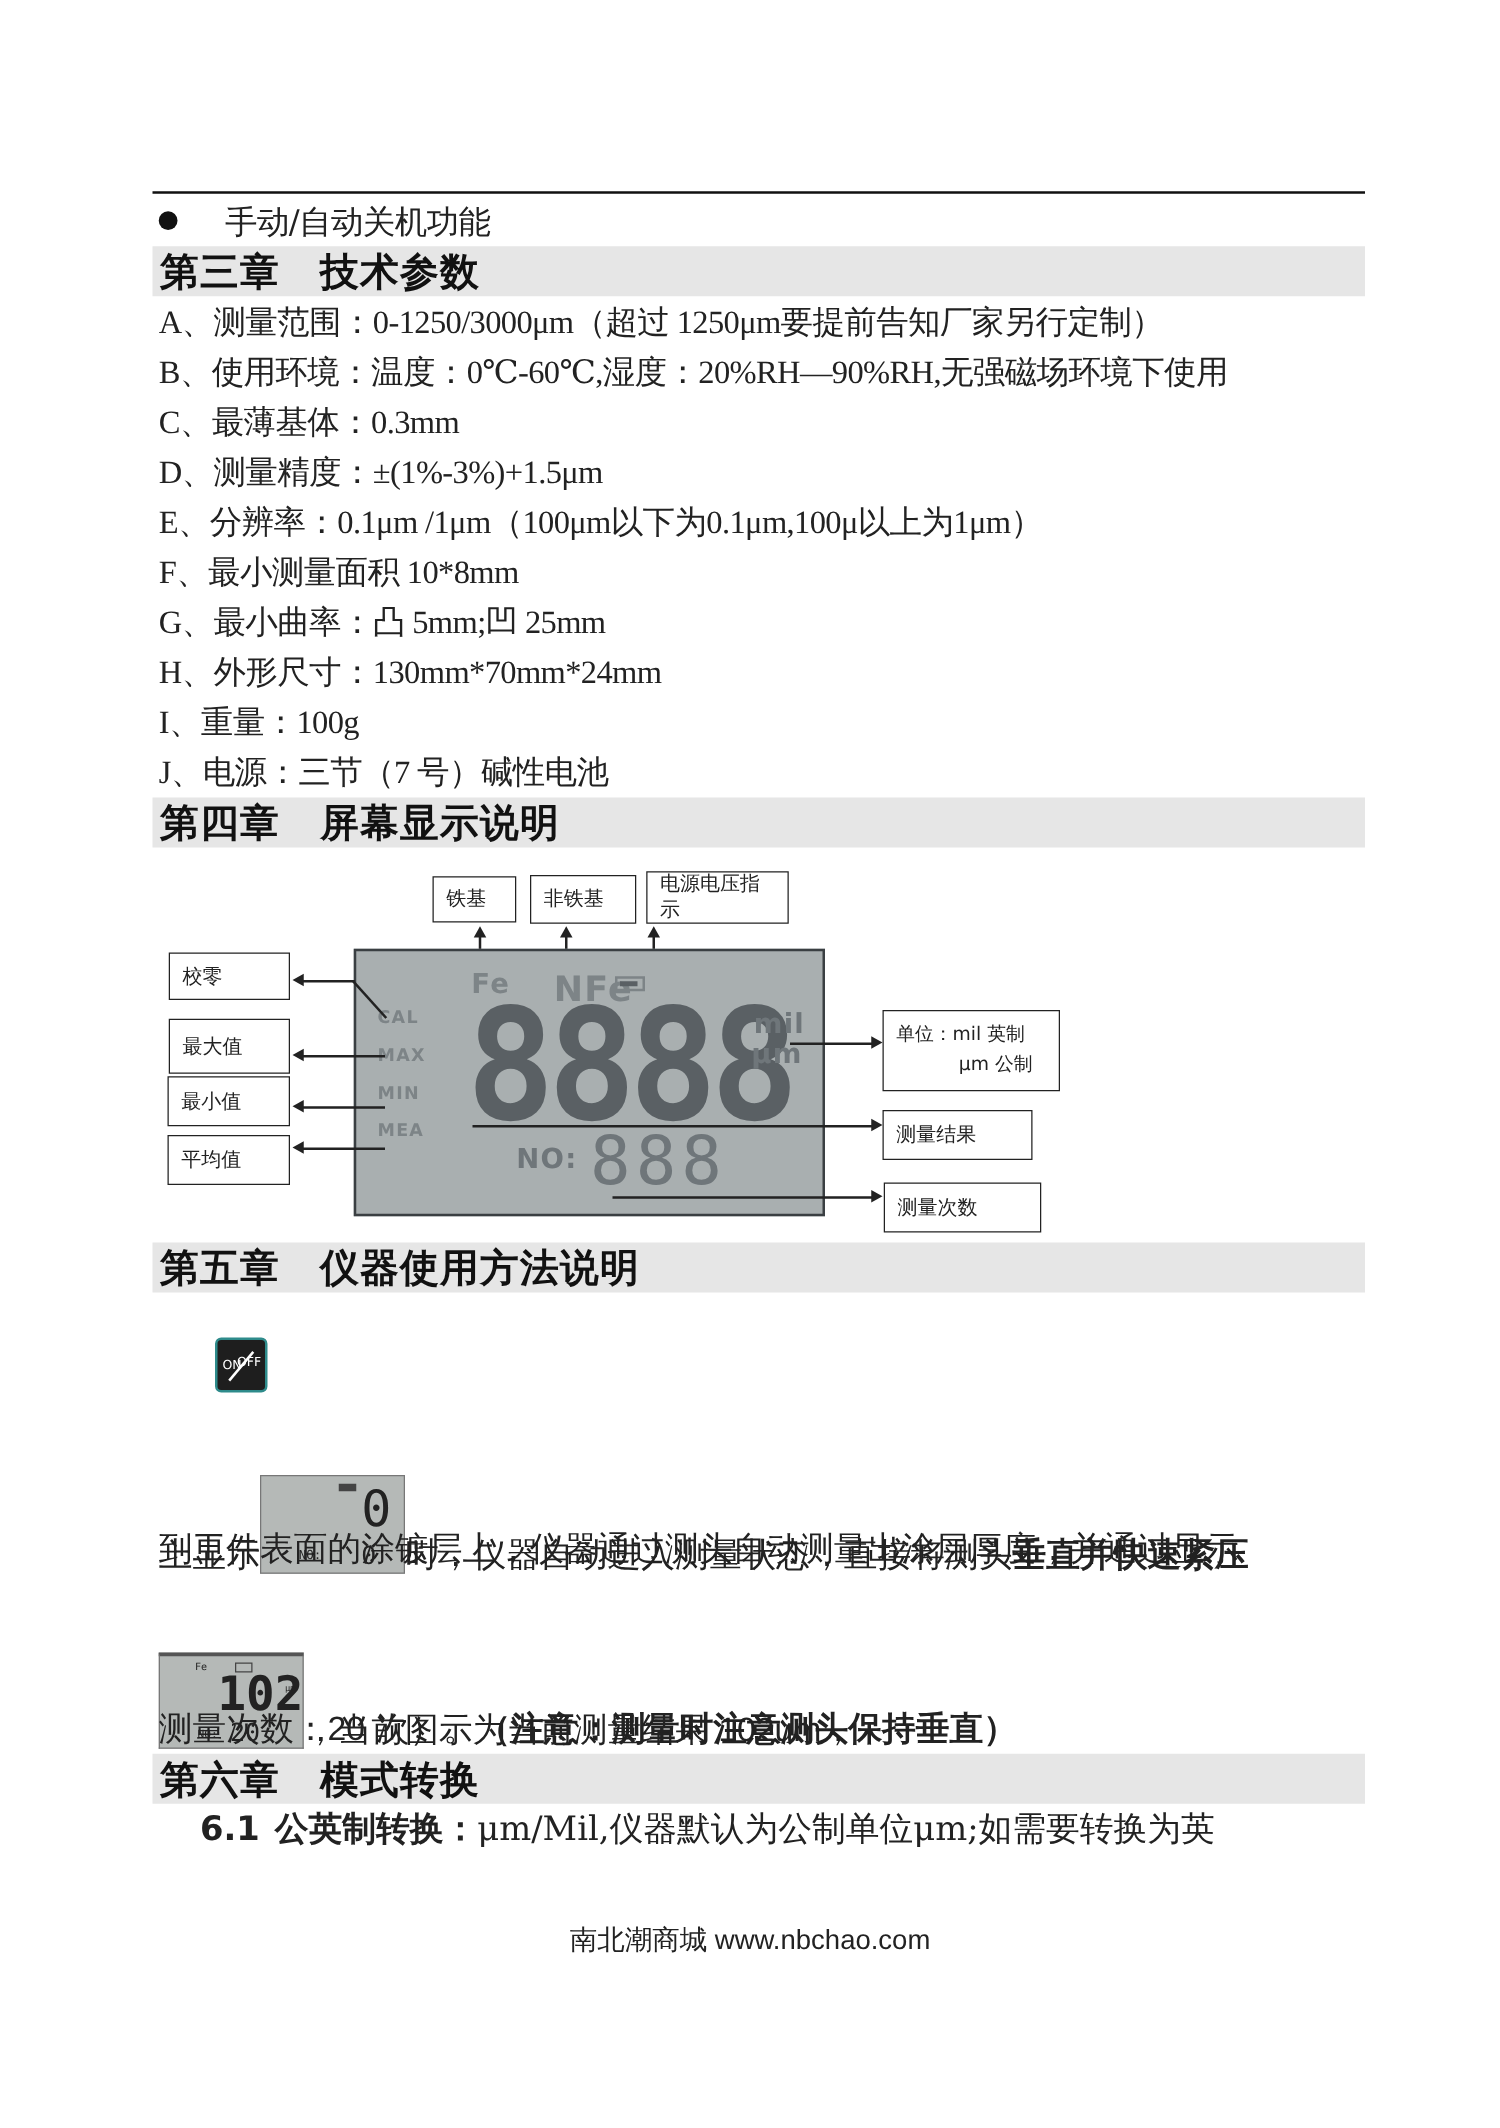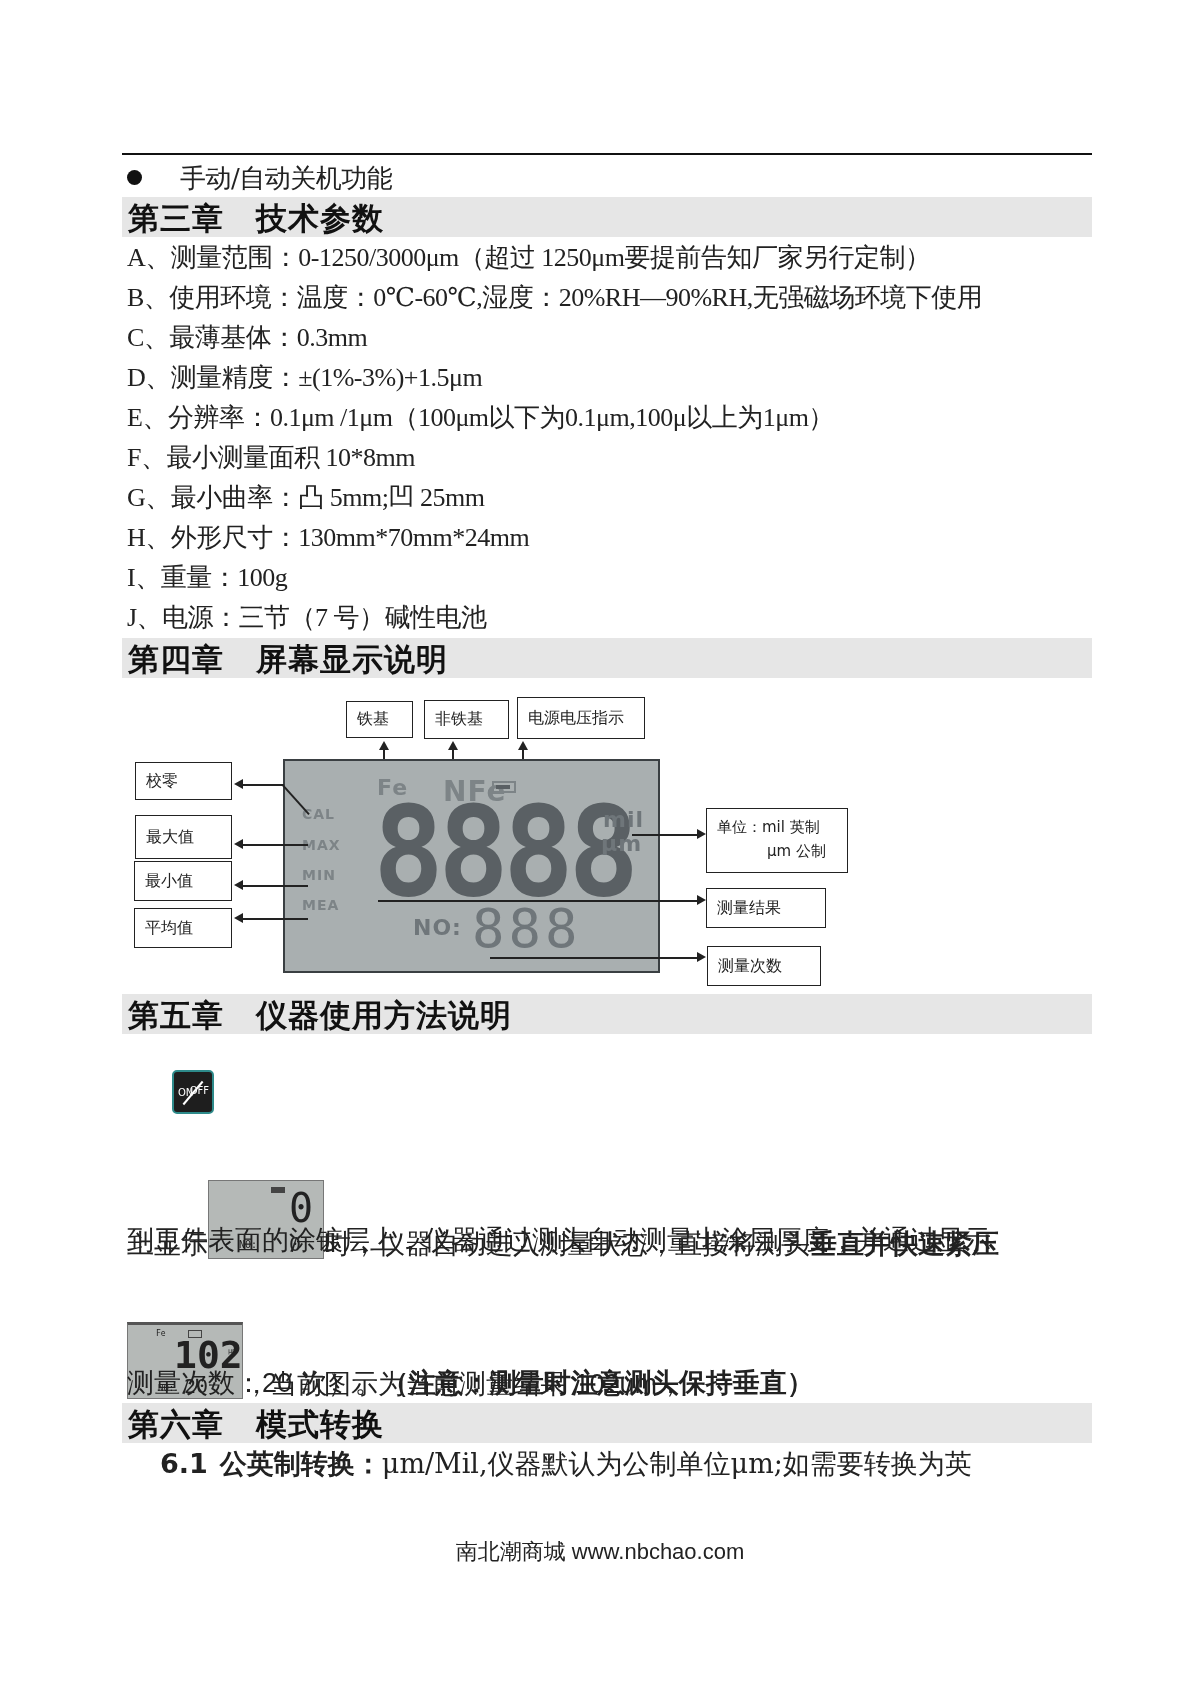--- a/index.html
+++ b/index.html
@@ -64,21 +64,21 @@
 </div>
 
 <div>
 
   <div class="abs box" style="left:346px; top:701px; width:67px; height:37px;">
       <span>铁基</span>
     </div>
   <div class="abs box" style="left:424px; top:700px; width:85px; height:39px;">
       <span>非铁基</span>
     </div>
-  <div class="abs box" style="left:517px; top:697px; width:128px; height:42px;">
+  <div class="abs box" style="left:517px; top:697px; width:114px; height:42px;">
       <span>电源电压指示</span>
     </div>
 
   <div class="abs vline" style="left:383px; top:748px; height:42px;"></div>
   <div class="abs ah-up" style="left:379px; top:741px;"></div>
   <div class="abs vline" style="left:452px; top:748px; height:42px;"></div>
   <div class="abs ah-up" style="left:448px; top:741px;"></div>
   <div class="abs vline" style="left:522px; top:748px; height:38px;"></div>
   <div class="abs ah-up" style="left:518px; top:741px;"></div>
 
@@ -123,21 +123,21 @@
   <div class="abs arrowline" style="left:242px; top:918px; width:66px;"></div>
   <div class="abs ah-left" style="left:234px; top:913px;"></div>
 
   <div class="abs box" style="left:706px; top:808px; width:142px; height:65px; display:block; padding:6px 10px; font-size:15px; line-height:24px;">
     <div>单位：mil 英制</div>
     <div style="padding-left:50px;">μm 公制</div>
   </div>
   <div class="abs box" style="left:706px; top:888px; width:120px; height:40px;">
       <span>测量结果</span>
     </div>
-  <div class="abs box" style="left:707px; top:946px; width:114px; height:40px;">
+  <div class="abs box" style="left:707px; top:946px; width:126px; height:40px;">
       <span>测量次数</span>
     </div>
 
   <div class="abs arrowline" style="left:632px; top:834px; width:66px;"></div>
   <div class="abs ah-right" style="left:697px; top:829px;"></div>
   <div class="abs arrowline" style="left:378px; top:900px; width:320px;"></div>
   <div class="abs ah-right" style="left:697px; top:895px;"></div>
   <div class="abs arrowline" style="left:490px; top:957px; width:208px;"></div>
   <div class="abs ah-right" style="left:697px; top:952px;"></div>
 </div>

